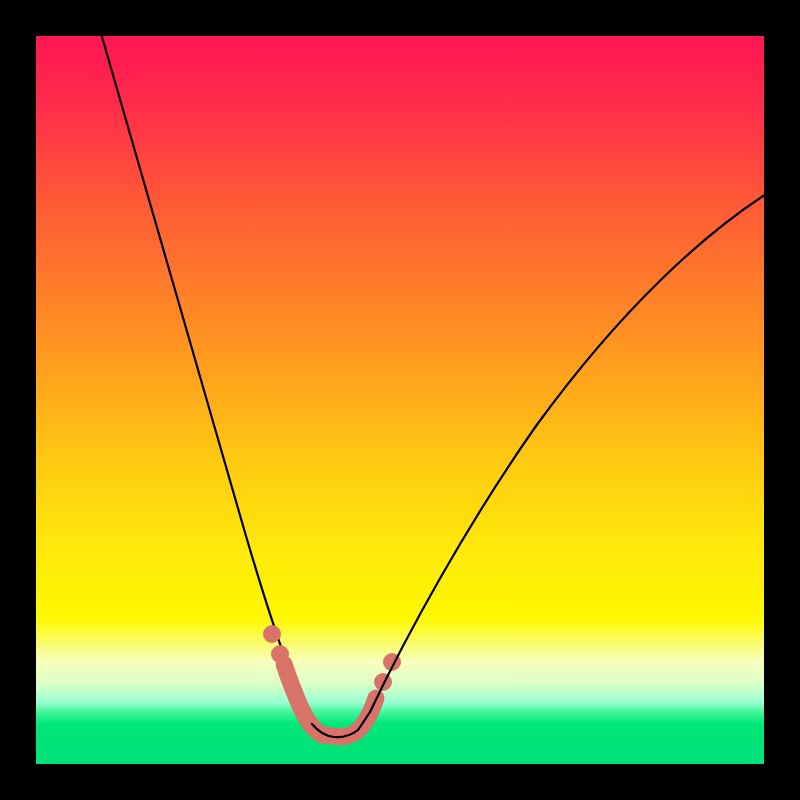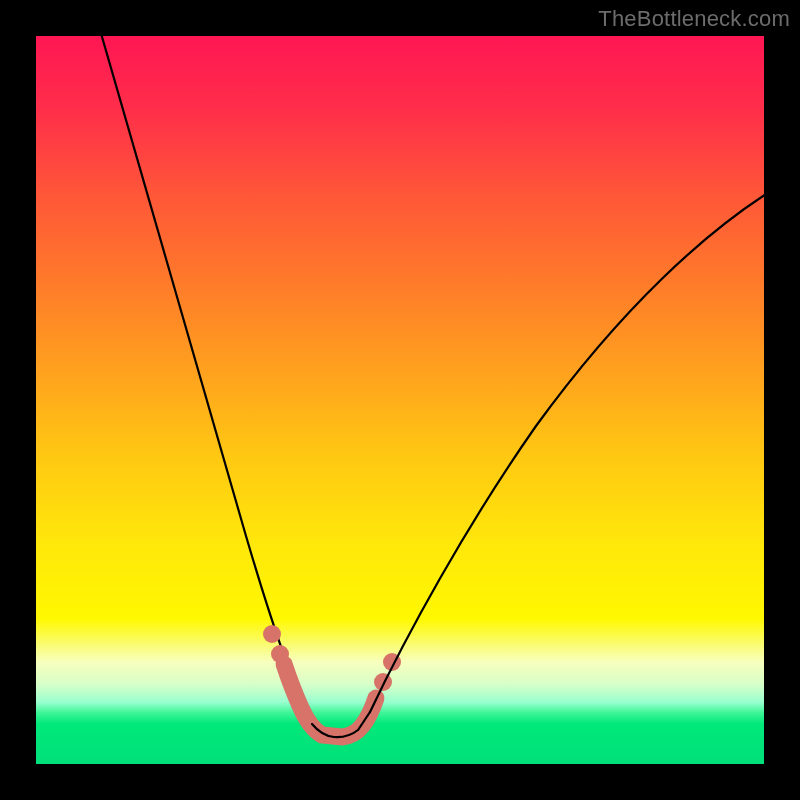--- a/index.html
+++ b/index.html
@@ -82,21 +82,20 @@
   }
   .dot {
     fill: #d77368;
   }
 </style>
 </head>
 <body>
 
 <div class="frame">
 
-  <div class="watermark">TheBottleneck.com</div>
 
   <div class="plot-area">
     <div class="gradient-bg"></div>
 
     <svg class="curves" viewBox="0 0 728 728" preserveAspectRatio="none">
 
       <path class="curve" d="M 60 -20
                C 110 150, 160 330, 210 500
                C 232 575, 250 630, 268 670
                L 276 688"></path>

